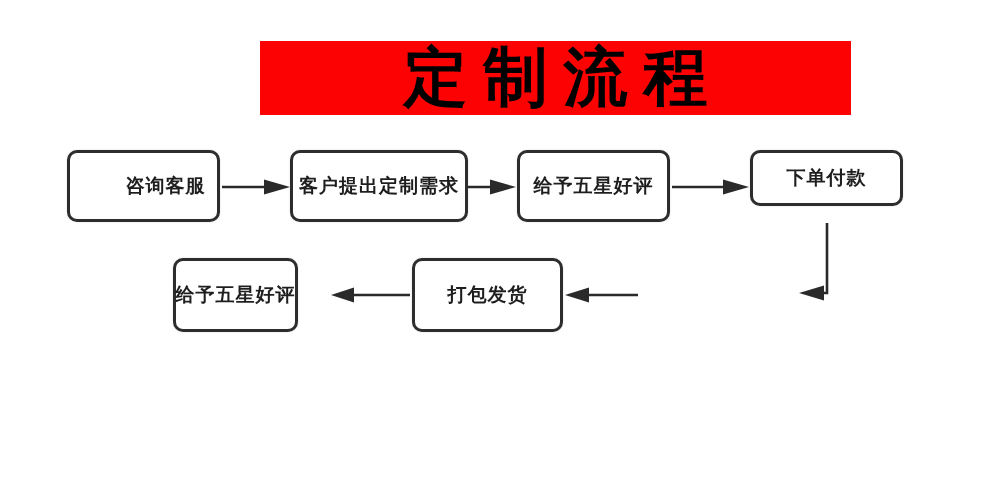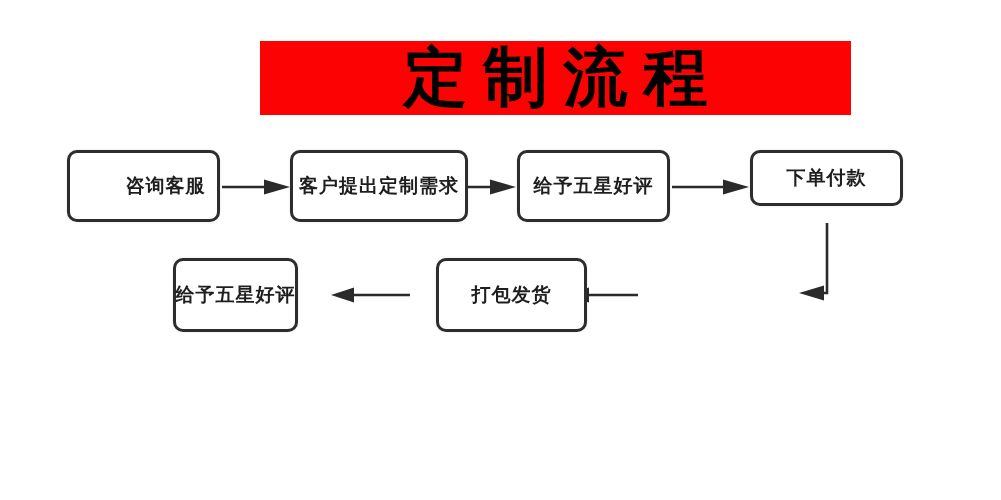--- a/index.html
+++ b/index.html
@@ -53,21 +53,21 @@
     letter-spacing: 1px;
     font-family: "Liberation Serif", "DejaVu Serif", serif;
   }
   
   .n1 { left: 67px;  top: 150px; width: 153px; height: 72px; padding-left: 44px; }
   .n2 { left: 290px; top: 150px; width: 178px; height: 72px; }
   .n3 { left: 517px; top: 150px; width: 153px; height: 72px; }
   .n4 { left: 750px; top: 150px; width: 153px; height: 56px; }
   
   .n5 { left: 640px; top: 258px; width: 157px; height: 74px; }
-  .n6 { left: 412px; top: 258px; width: 151px; height: 74px; margin-left: 24px; }
+  .n6 { left: 412px; top: 258px; width: 151px; height: 74px; }
   .n7 { left: 173px; top: 258px; width: 125px; height: 74px; }
   svg.arrows {
     position: absolute;
     left: 0; top: 0;
     width: 1001px; height: 500px;
     pointer-events: none;
   }
   svg.arrows line     { stroke: #2a2a2a; stroke-width: 2.6px; }
   svg.arrows polyline { stroke: #2a2a2a; stroke-width: 2.6px; fill: none; }
   svg.arrows polygon  { fill: #2a2a2a; stroke: none; }

